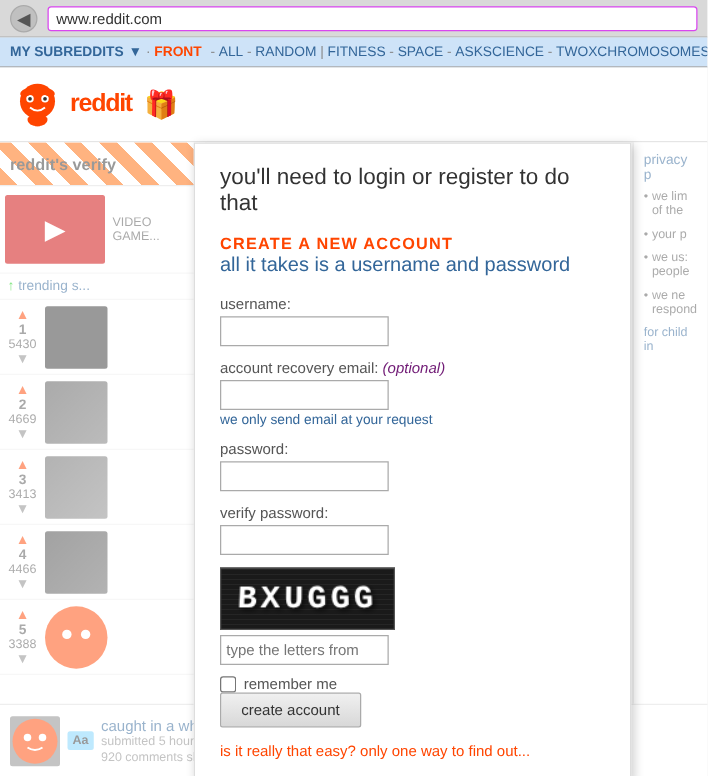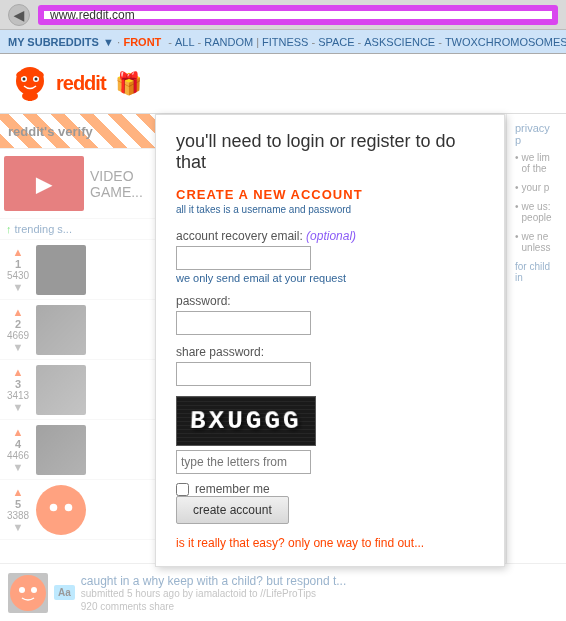--- a/index.html
+++ b/index.html
@@ -33,21 +33,21 @@
       justify-content: center;
       font-size: 14px;
       color: #555;
       cursor: pointer;
       border: 1px solid #aaa;
     }
     .browser-url {
       flex: 1;
       height: 20px;
       background: white;
-      border: 6px solid #d946ef;
+      border: 1px solid #d946ef;
       border-radius: 3px;
       padding: 0 6px;
       font-size: 12px;
       color: #333;
       display: flex;
       align-items: center;
     }
 
     
     .reddit-nav {
@@ -217,36 +217,36 @@
     .create-account-title {
       font-size: 13px;
       font-weight: bold;
       color: #ff4500;
       letter-spacing: 1px;
       text-transform: uppercase;
       margin-bottom: 2px;
     }
 
     .create-account-sub {
-      font-size: 10px;
+      font-size: 16px;
       color: #336699;
       margin-bottom: 14px;
     }
 
     .form-group {
       margin-bottom: 10px;
     }
     .form-label {
       font-size: 12px;
       color: #555;
       margin-bottom: 3px;
       display: block;
     }
     .optional-label {
-      color: #8b5cf6;
+      color: #701a75;
       font-style: italic;
     }
     .form-input {
       width: 135px;
       height: 24px;
       border: 1px solid #aaa;
       padding: 2px 4px;
       font-size: 12px;
       outline: none;
     }
@@ -476,21 +476,21 @@
 
   <div class="left-sidebar">
     <div class="stories-banner">
       <span>reddit's verify</span>
     </div>
 
     <div class="post-item" style="height:70px; padding:4px;">
       <div class="thumb youtube-thumb" style="width:80px;height:55px;flex-shrink:0;">
         <span style="font-size:20px;">▶</span>
       </div>
-      <div style="font-size:14px;color:#555;padding:2px;">VIDEO GAME...</div>
+      <div style="font-size:10px;color:#555;padding:2px;">VIDEO GAME...</div>
     </div>
 
     <div class="trending-section">
       <span style="color:#0c0;">↑</span>
       <span>trending s...</span>
     </div>
 
     <div class="post-list">
       <div class="post-item">
         <div class="vote-col">
@@ -548,40 +548,44 @@
 
   <div class="modal-overlay"></div>
 
   <div class="modal">
     <div class="modal-title">you'll need to login or register to do that</div>
 
     <div class="create-account-title">CREATE A NEW ACCOUNT</div>
     <div class="create-account-sub">all it takes is a username and password</div>
 
     
+    <div class="form-group">
+      <label class="form-label">username:</label>
+      <input class="form-input" type="text" style="">
+    </div>
 
     
     <div class="form-group">
       <label class="form-label">
         <span>account recovery email:</span>
         <span class="optional-label">(optional)</span>
       </label>
       <input class="form-input" type="email" style="">
       <div class="form-hint">we only send email at your request</div>
     </div>
 
     
     <div class="form-group">
       <label class="form-label">password:</label>
       <input class="form-input" type="password" style="">
     </div>
 
     
     <div class="form-group">
-      <label class="form-label">share password:</label>
+      <label class="form-label">verify password:</label>
       <input class="form-input" type="password" style="">
     </div>
 
     
     <div class="captcha-container">
       <div class="captcha-image">
         <div class="captcha-wavy"></div>
         <span class="captcha-text-display">BXUGGG</span>
       </div>
       <input class="captcha-input" type="text" placeholder="type the letters from" style="">
@@ -609,21 +613,21 @@
     <div class="privacy-item">
       <span class="bullet">•</span>
       <span>your p</span>
     </div>
     <div class="privacy-item">
       <span class="bullet">•</span>
       <span>we us: people</span>
     </div>
     <div class="privacy-item">
       <span class="bullet">•</span>
-      <span>we ne unless</span>
+      <span>we ne respond</span>
     </div>
     <div class="for-more">for child in</div>
   </div>
 
   <div class="bottom-strip">
     <div class="bottom-thumb" style="background:#888;">
       <svg viewBox="0 0 40 40" width="40" height="40">
         <circle cx="20" cy="20" r="18" fill="#ff4500"></circle>
         <circle cx="14" cy="17" r="3" fill="white"></circle>
         <circle cx="26" cy="17" r="3" fill="white"></circle>

